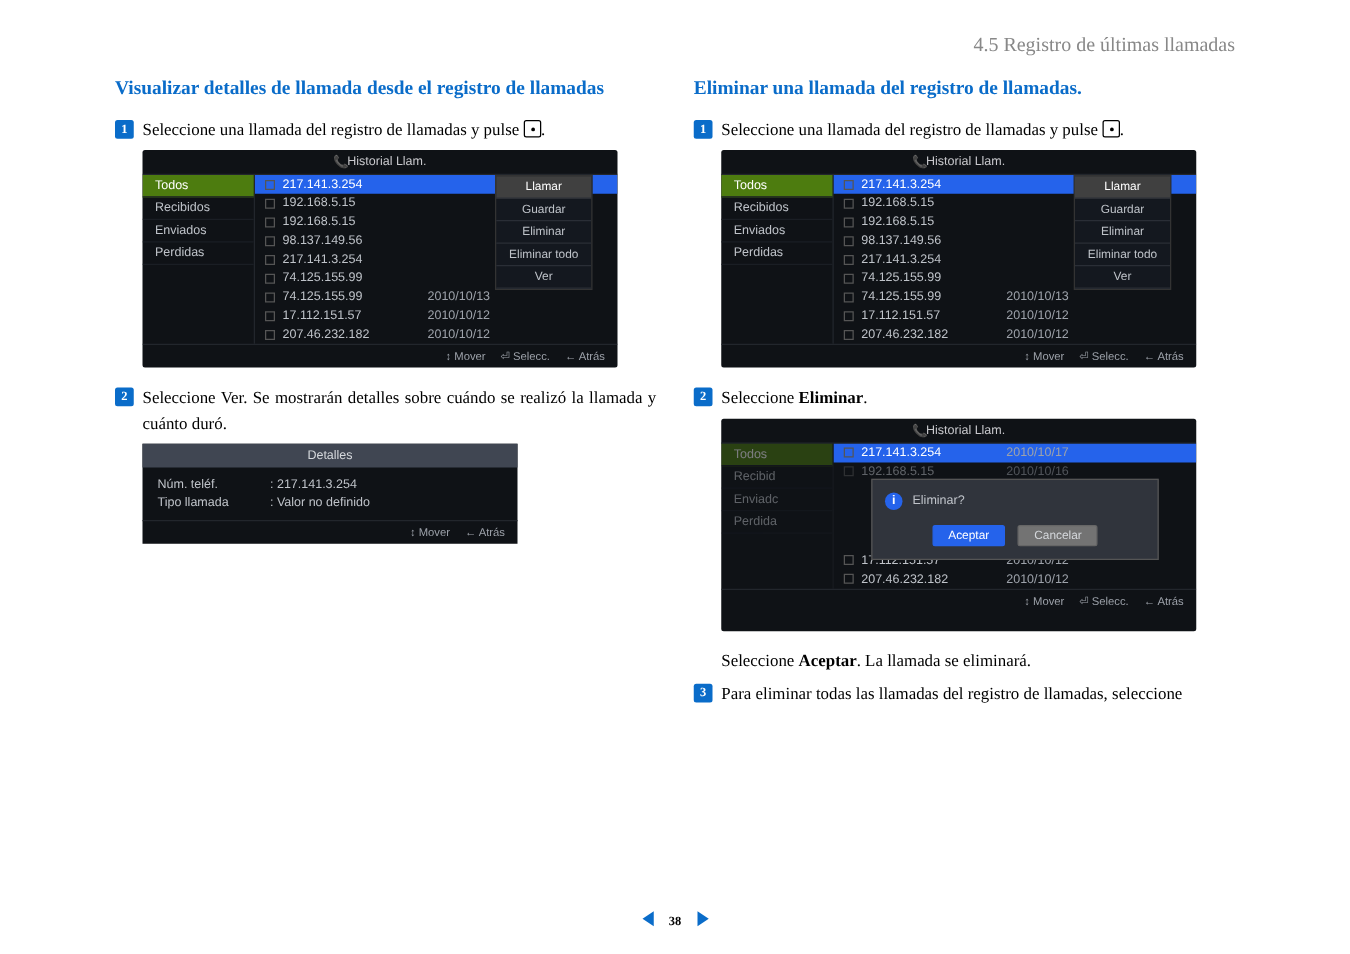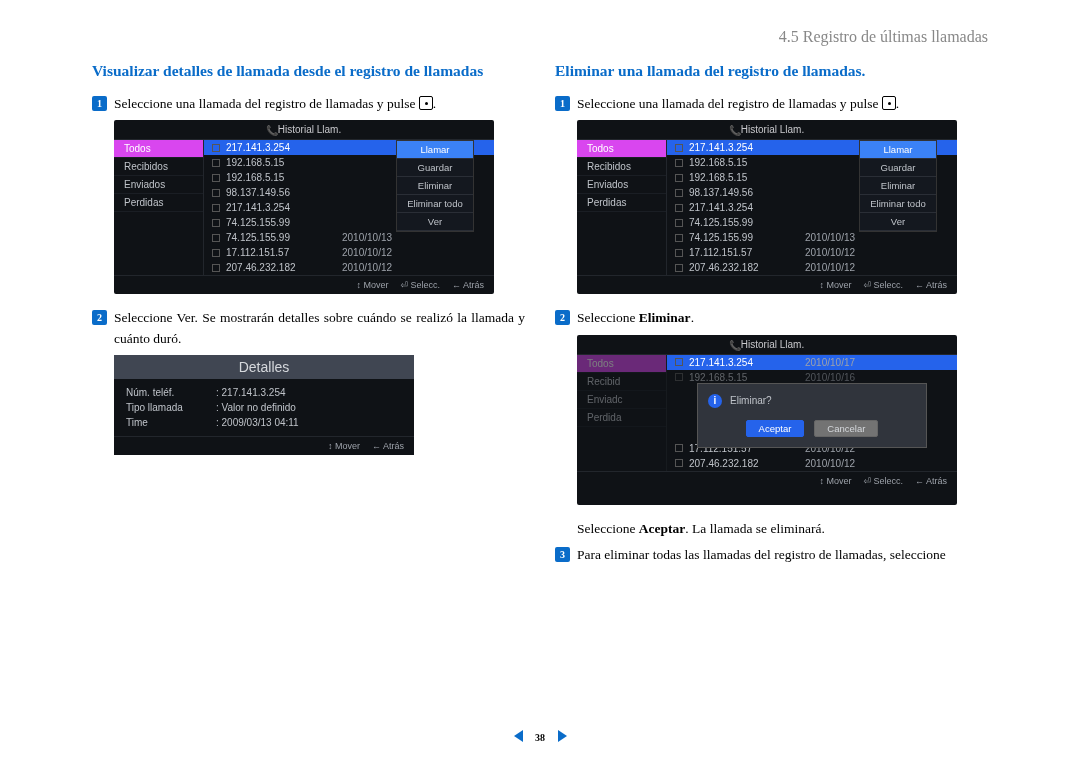--- a/index.html
+++ b/index.html
@@ -99,21 +99,21 @@
   }
   .sim-body { display: flex; }
   .sim-sidebar {
     width: 90px;
     border-right: 1px solid #22262c;
   }
   .sim-sb-item {
     padding: 3px 10px;
     border-bottom: 1px solid #1a1e24;
   }
-  .sim-sb-item.active { background: #d946ef; color: #fff; }
+  .sim-sb-item.active { background: #4d7c0f; color: #fff; }
   .sim-list { flex: 1; position: relative; }
   .sim-row {
     display: flex;
     padding: 2px 8px;
     align-items: center;
     gap: 6px;
   }
   .sim-row .ck {
     width: 8px; height: 8px; border: 1px solid #555;
     flex-shrink: 0;
@@ -124,21 +124,21 @@
   .context-menu {
     position: absolute;
     top: 0;
     right: 20px;
     background: #14181f;
     border: 1px solid #333;
     font-size: 9.5px;
     width: 78px;
   }
   .cm-item { padding: 3px 8px; text-align: center; border-bottom: 1px solid #2a2e36; }
-  .cm-item.hl { background: #3b82f6; color: #fff; }
+  .cm-item.hl { background: #404040; color: #fff; }
   .sim-footer {
     display: flex;
     justify-content: flex-end;
     gap: 12px;
     padding: 4px 10px;
     font-size: 9px;
     color: #9da2aa;
     border-top: 1px solid #22262c;
   }
   
@@ -148,21 +148,21 @@
     width: 300px;
     font-family: Arial, sans-serif;
     font-size: 10px;
     color: #bfc3c9;
   }
   .details-title {
     text-align: center;
     padding: 4px 0;
     background: #404652;
     color: #d5d8dc;
-    font-size: 14px;
+    font-size: 10px;
   }
   .details-body { padding: 6px 12px; }
   .details-row { display: flex; padding: 2px 0; }
   .details-row .lbl { width: 90px; }
   .details-footer {
     display: flex;
     justify-content: flex-end;
     gap: 12px;
     padding: 4px 10px;
     font-size: 9px;
@@ -314,24 +314,20 @@
       <div class="details-title">Detalles</div>
       <div class="details-body">
         <div class="details-row">
             <span class="lbl">Núm. teléf.</span>
             <span>: 217.141.3.254</span>
           </div>
         <div class="details-row">
             <span class="lbl">Tipo llamada</span>
             <span>: Valor no definido</span>
           </div>
-        <div class="details-row">
-            <span class="lbl">Time</span>
-            <span>: 2009/03/13  04:11</span>
-          </div>
       </div>
       <div class="details-footer">
         <span>↕ Mover</span>
         <span>← Atrás</span>
       </div>
     </div>
   </div>
 
   <div class="col">
     <h2 class="section-title">Eliminar una llamada del registro de llamadas.</h2>

